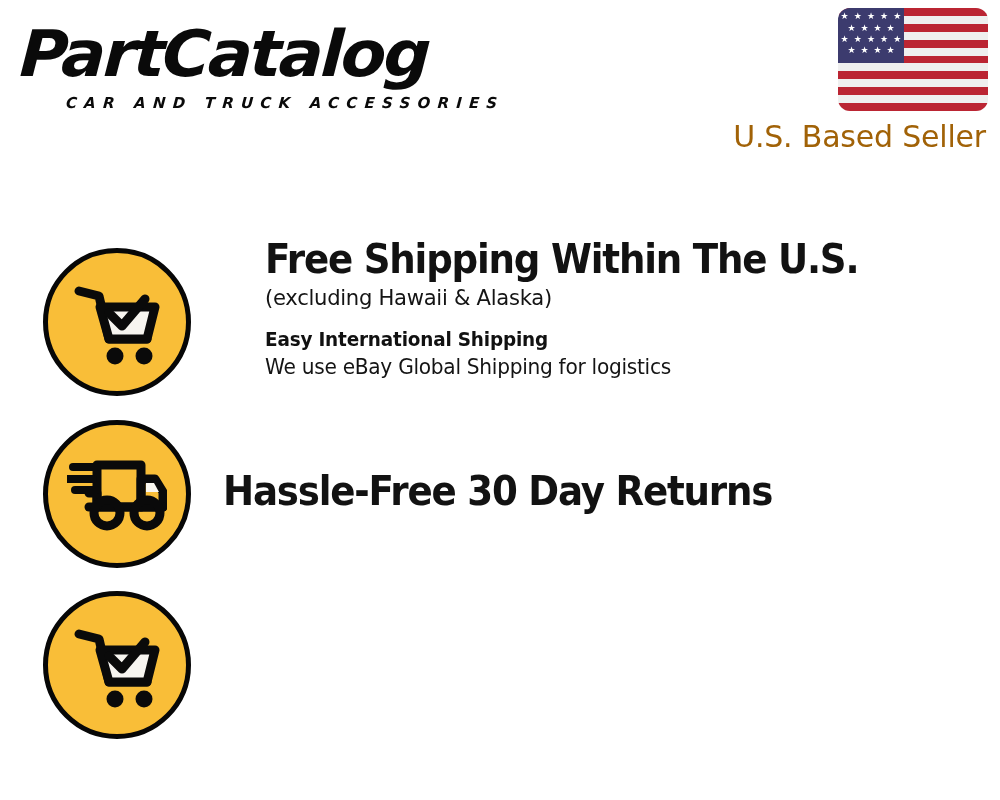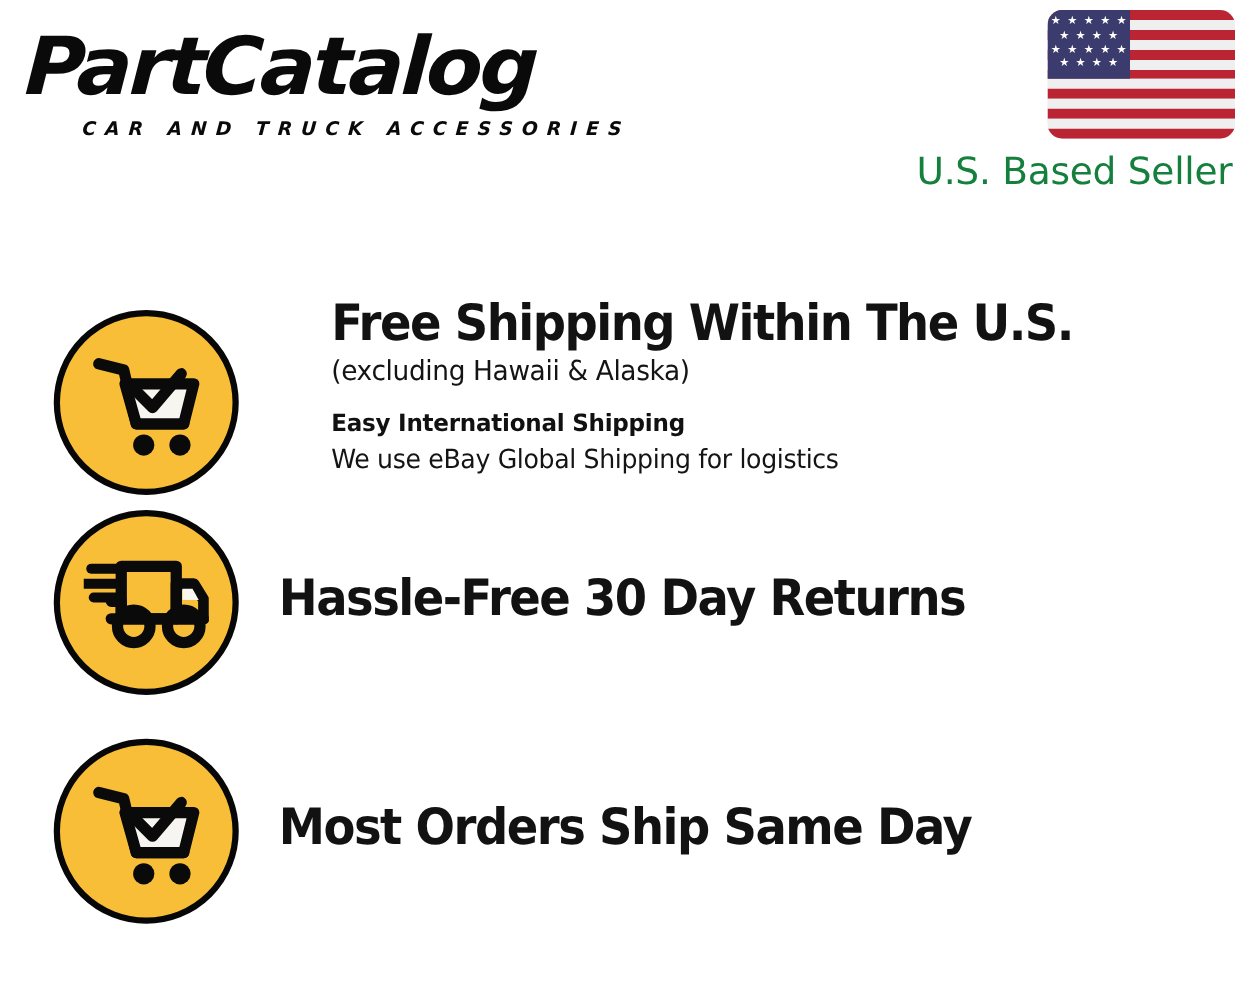--- a/index.html
+++ b/index.html
@@ -106,39 +106,39 @@
     box-sizing: border-box;
   }
   .seller-label {
     display: block;
     margin-top: 4px;
     margin-right: 2px;
     font-family: "DejaVu Sans", sans-serif;
     font-size: 30px;
     font-weight: 400;
     letter-spacing: -0.2px;
-    color: #15803d;
+    color: #a16207;
     white-space: nowrap;
   }
 
   
   .features {
     position: absolute;
     left: 0;
     top: 238px;
     width: 1000px;
   }
   .feature-row {
     position: absolute;
     left: 0;
     width: 1000px;
     height: 160px;
   }
   .feature-row.r0 { top: 0px;   }
-  .feature-row.r1 { top: 160px; }
+  .feature-row.r1 { top: 172px; }
   .feature-row.r2 { top: 343px; }
 
   .icon-badge {
     position: absolute;
     left: 43px;
     top: 10px;
     width: 148px;
     height: 148px;
     border-radius: 50%;
     background: #F9BE38;
@@ -315,18 +315,15 @@
   <div class="feature-row r2">
     <div class="icon-badge">
       <svg width="96" height="90" viewBox="0 0 96 90" aria-hidden="true">
         <path d="M10 14 L30 19 L40 62 L78 62" fill="none" stroke="#0a0a0a" stroke-width="9" stroke-linecap="round" stroke-linejoin="round"></path>
         <path d="M31 30 L86 30 L78 62 L40 62 Z" fill="#F7F5F0" stroke="#0a0a0a" stroke-width="9" stroke-linejoin="round"></path>
         <path d="M40 36 L53 49 L76 22" fill="none" stroke="#0a0a0a" stroke-width="9" stroke-linecap="round" stroke-linejoin="round"></path>
         <circle cx="46" cy="79" r="8.5" fill="#0a0a0a"></circle>
         <circle cx="75" cy="79" r="8.5" fill="#0a0a0a"></circle>
       </svg>
     </div>
-    <div class="feature-text centered">
-      <div class="headline">Most Orders Ship Same Day</div>
-    </div>
   </div>
 
 </div>
 
 </body></html>

